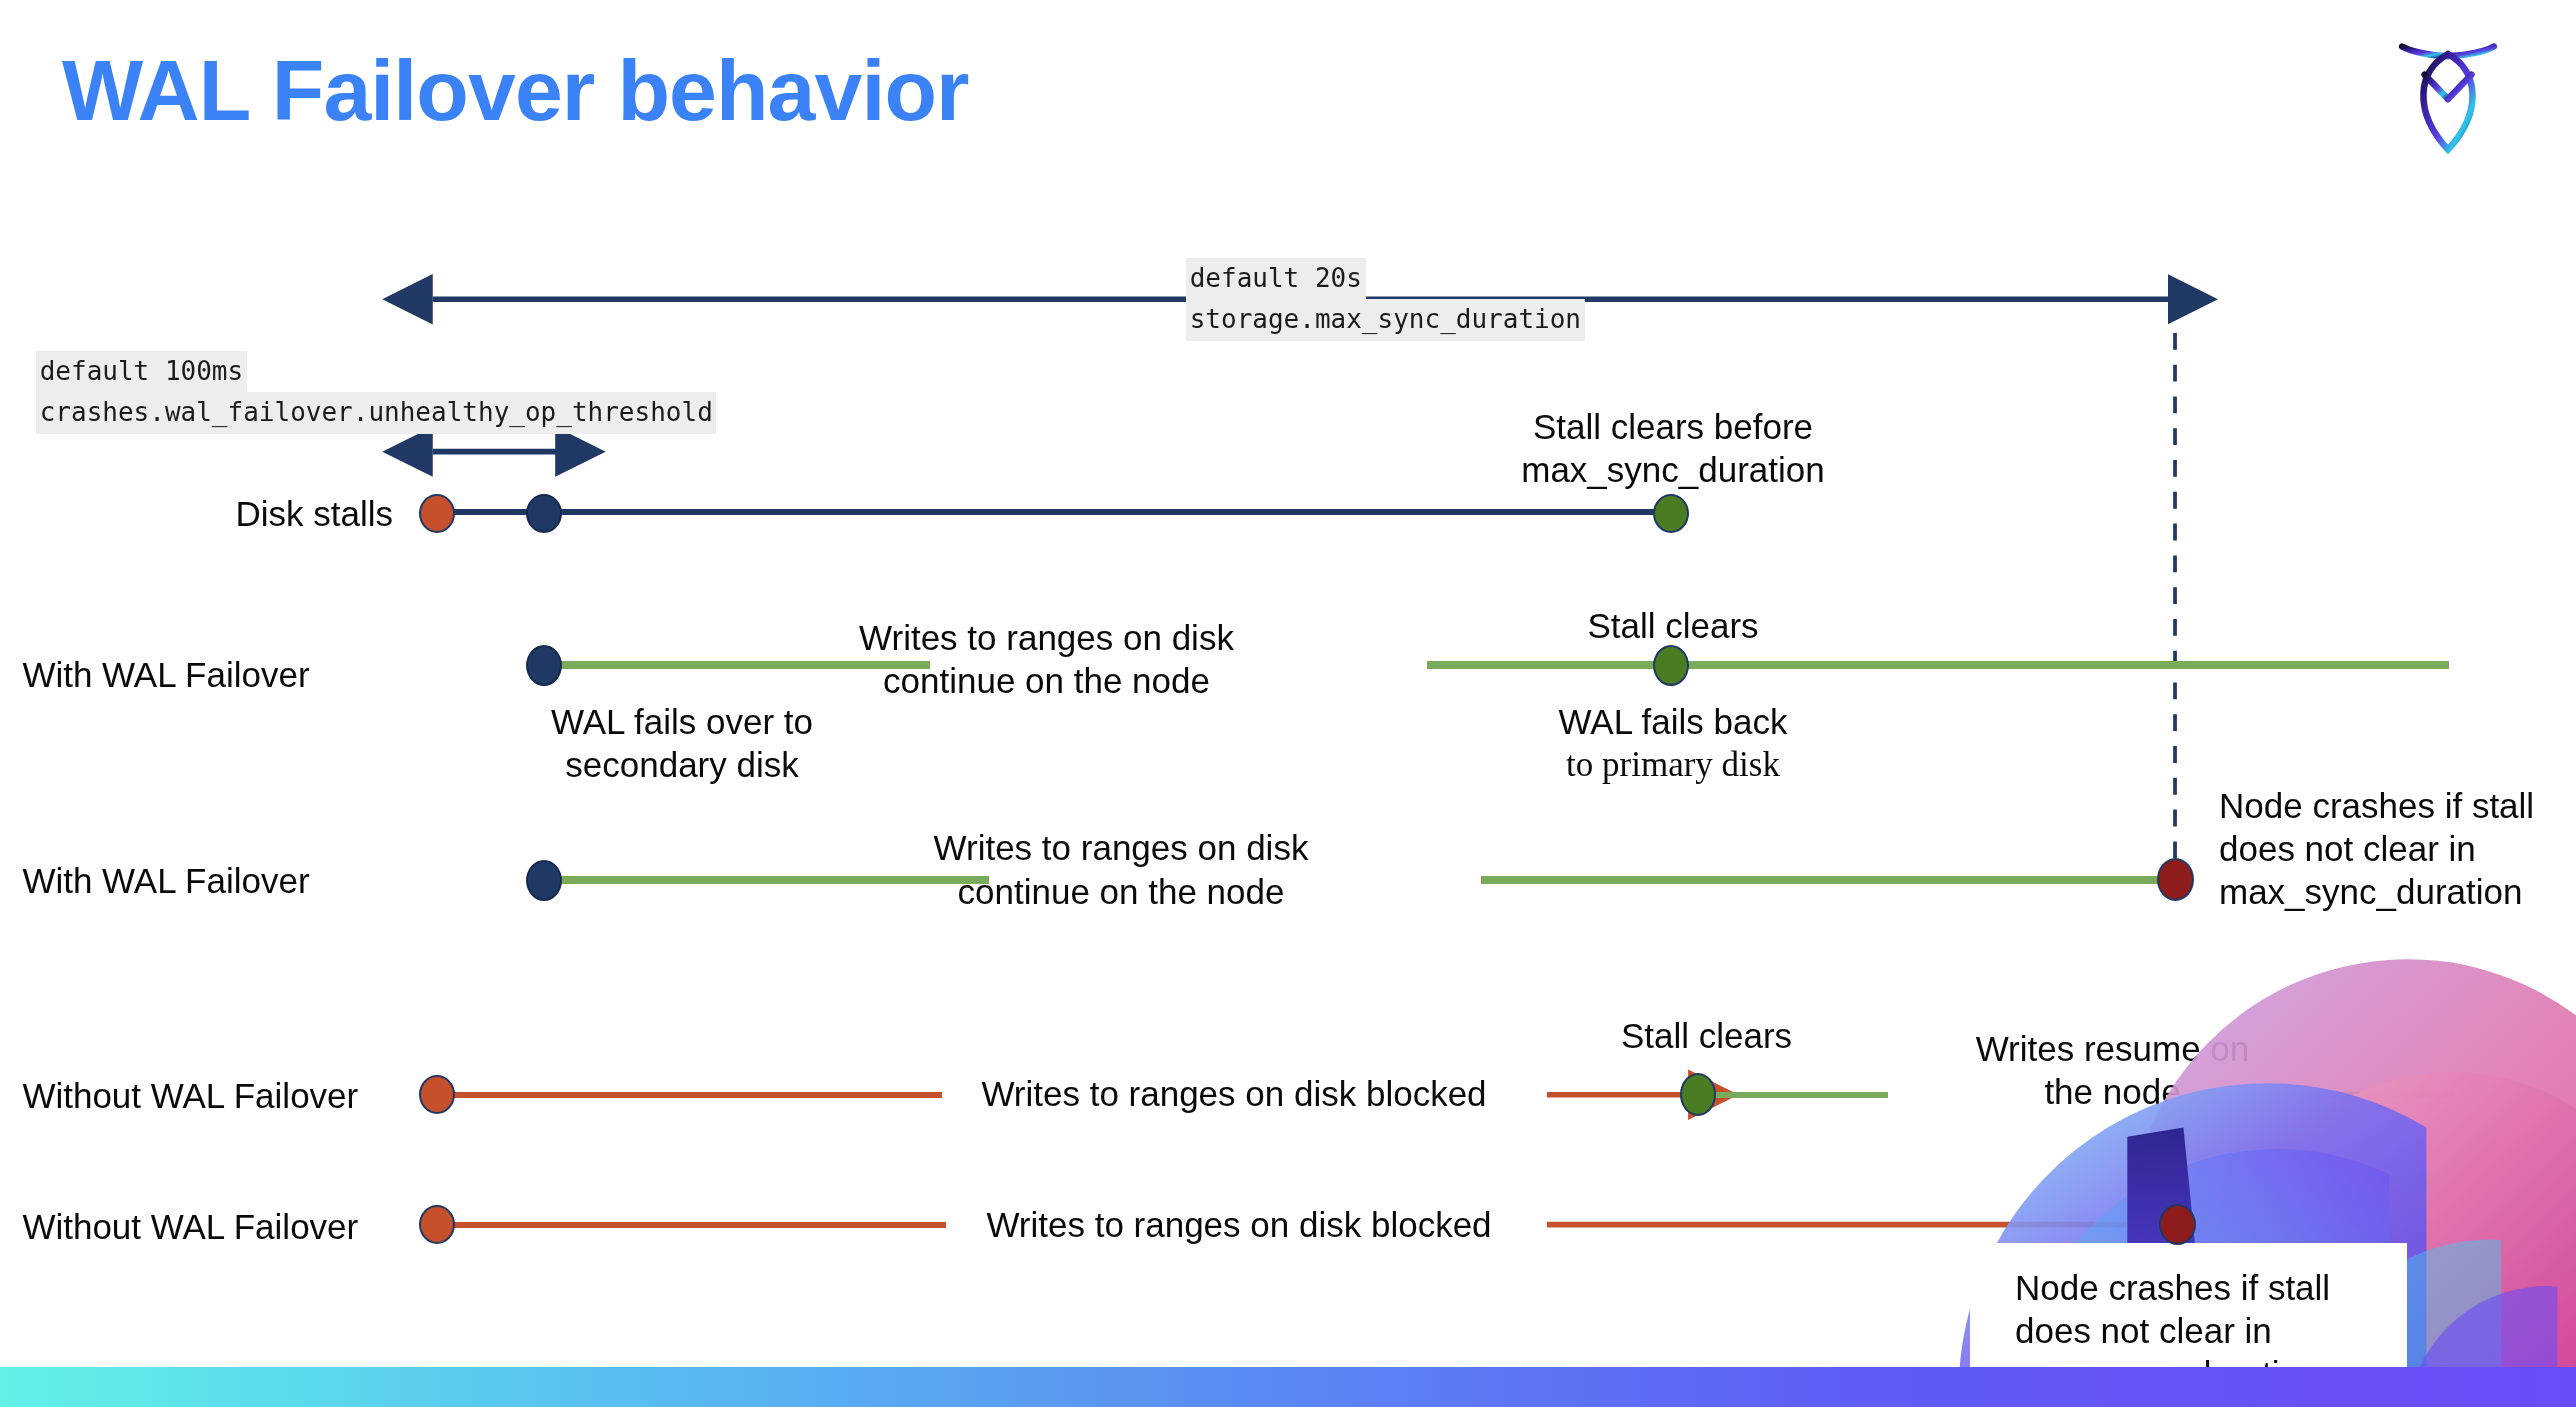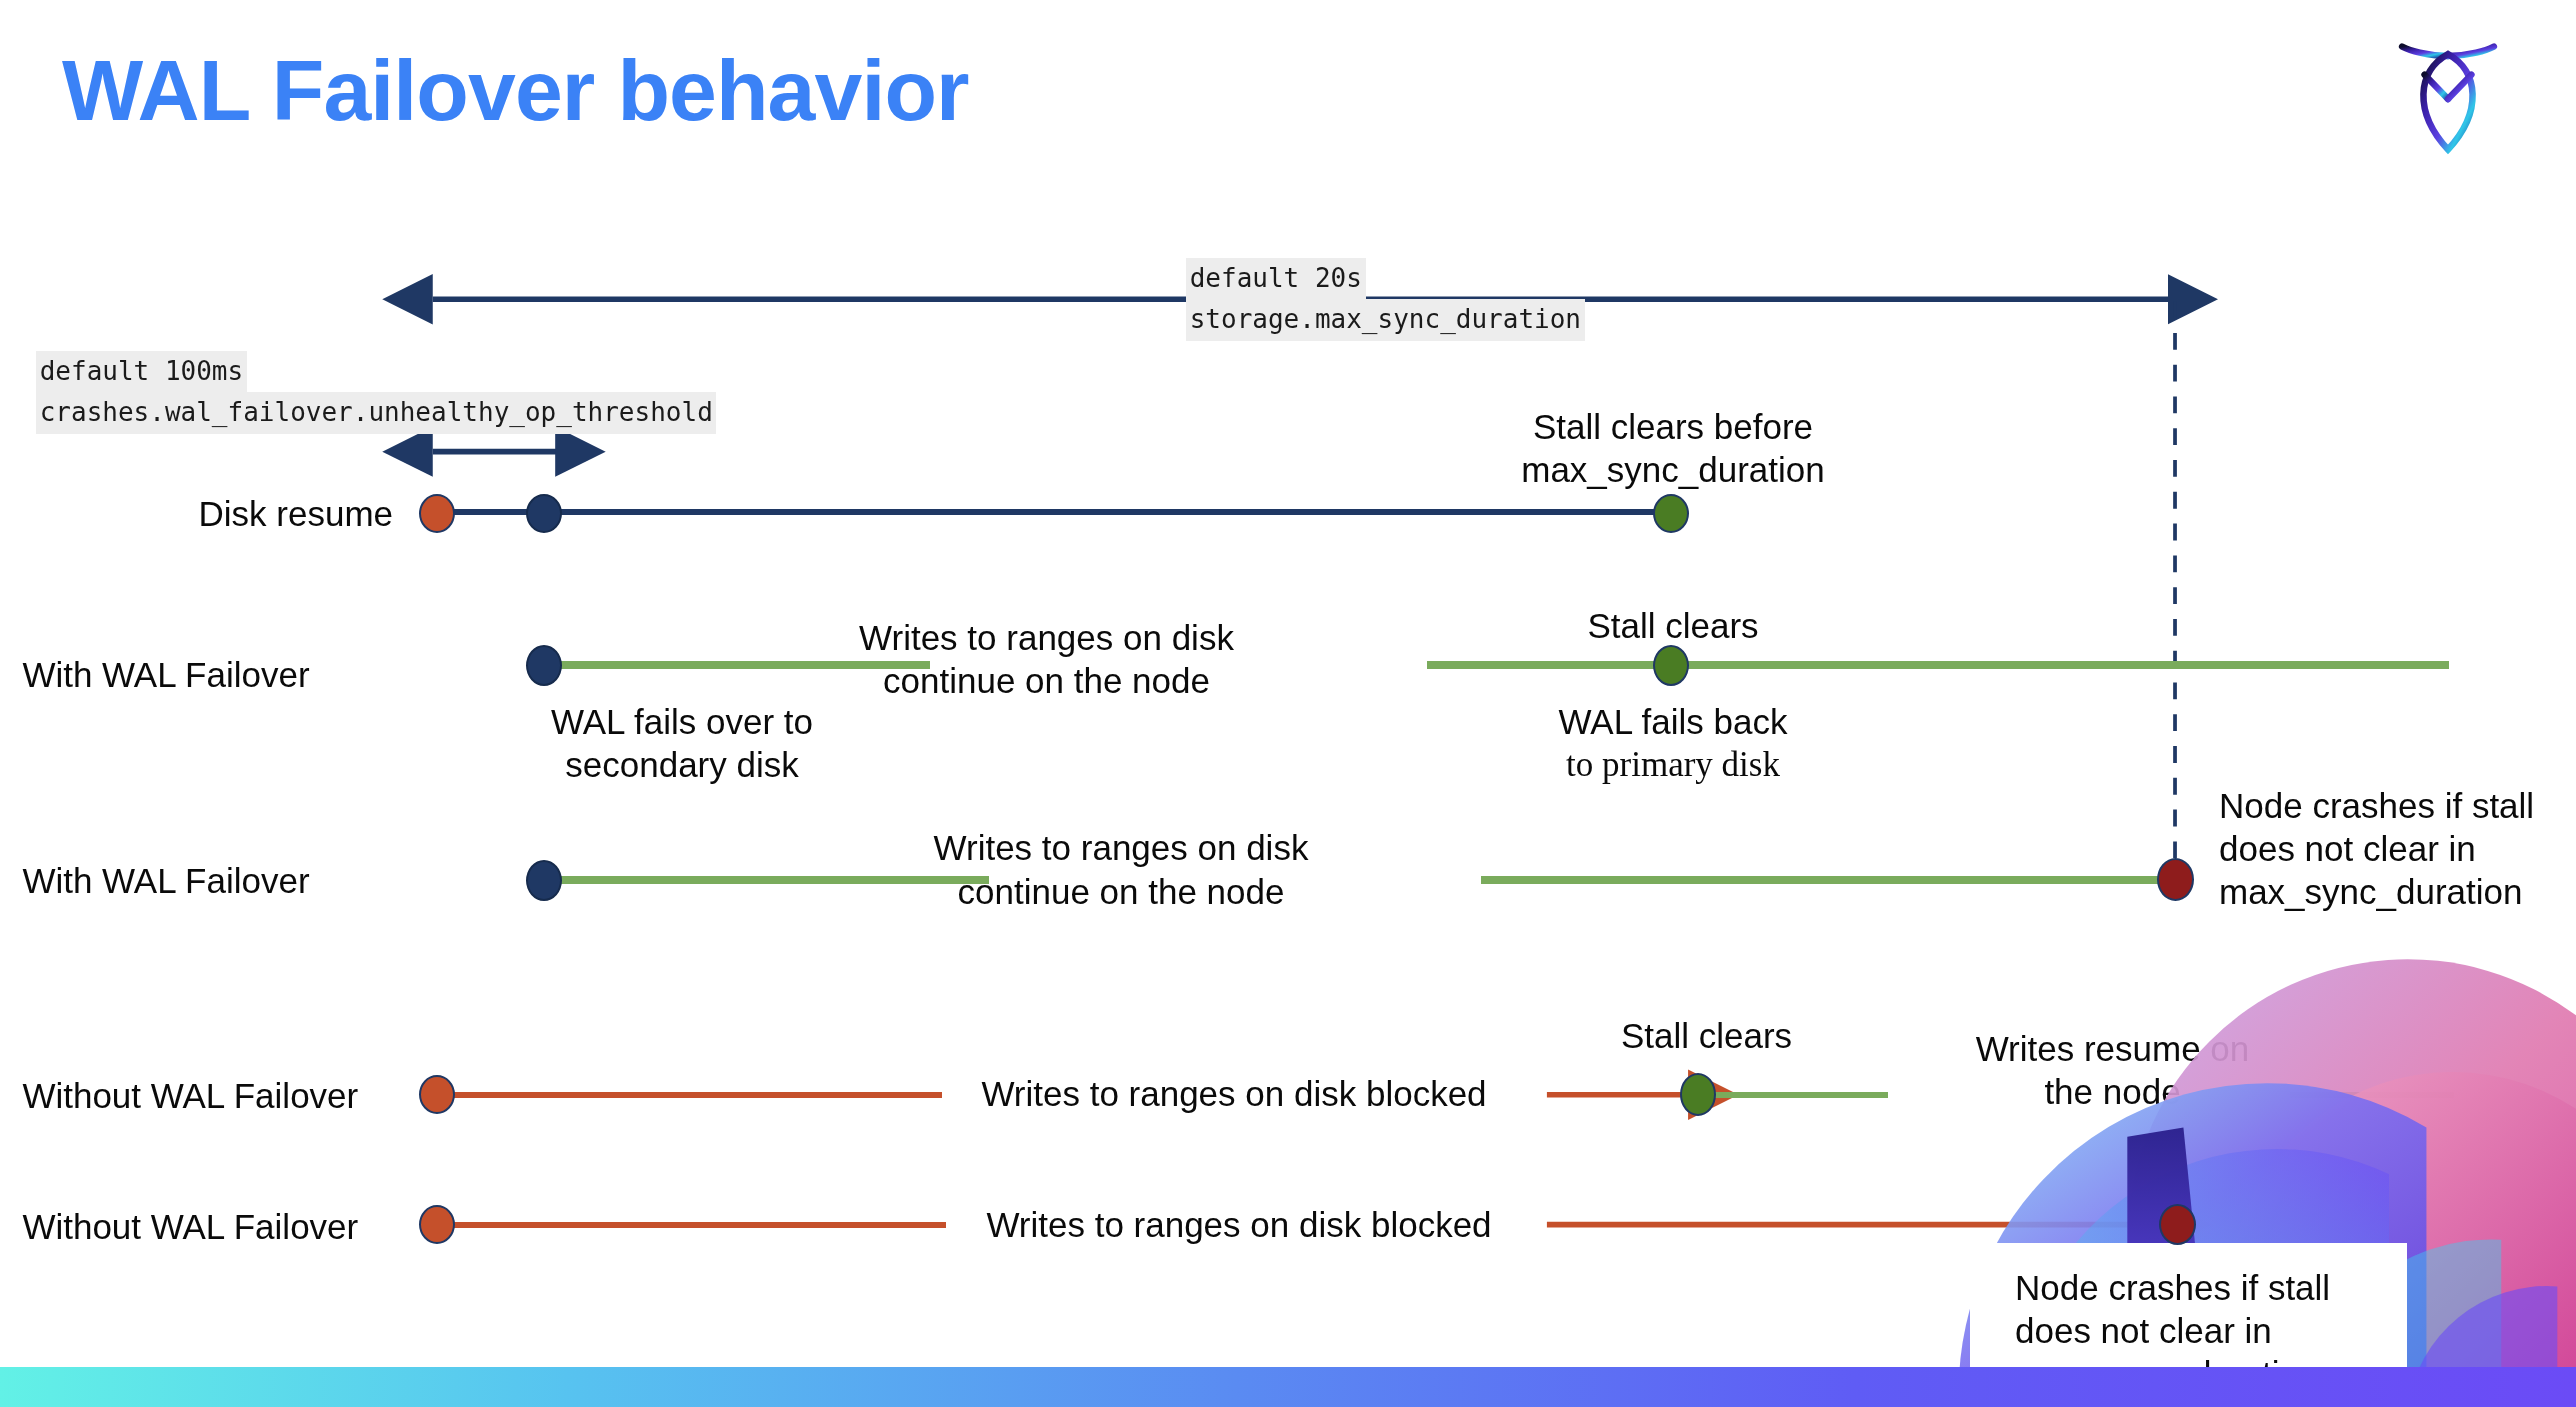--- a/index.html
+++ b/index.html
@@ -104,21 +104,21 @@
   <div class="code" style="left:1142px;top:258px;margin-left:44px;">
     <span>default 20s</span><br>
     <span>storage.max_sync_duration</span>
   </div>
 
   <div class="code" style="left:36px;top:351px;">
     <span>default 100ms</span><br>
     <span>crashes.wal_failover.unhealthy_op_threshold</span>
   </div>
 
-  <div class="lbl r" style="left:0;top:493px;width:393px;">Disk resume</div>
+  <div class="lbl r" style="left:0;top:493px;width:393px;">Disk stalls</div>
   <div class="seg navy" style="left:437px;top:509px;width:1243px;"></div>
   <div class="dot orange" style="left:419px;top:494px;width:36px;height:39px;"></div>
   <div class="dot navy" style="left:526px;top:494px;width:36px;height:39px;"></div>
   <div class="dot green" style="left:1653px;top:494px;width:36px;height:39px;"></div>
 
   <div class="lbl c" style="left:1458px;top:406px;width:430px;">Stall clears before</div>
   <div class="lbl c" style="left:1458px;top:449px;width:430px;">max_sync_duration</div>
 
   <div class="lbl l" style="left:22.4px;top:654px;width:486px;">With WAL Failover</div>
   <div class="seg green" style="left:545px;top:661px;width:385px;"></div>

